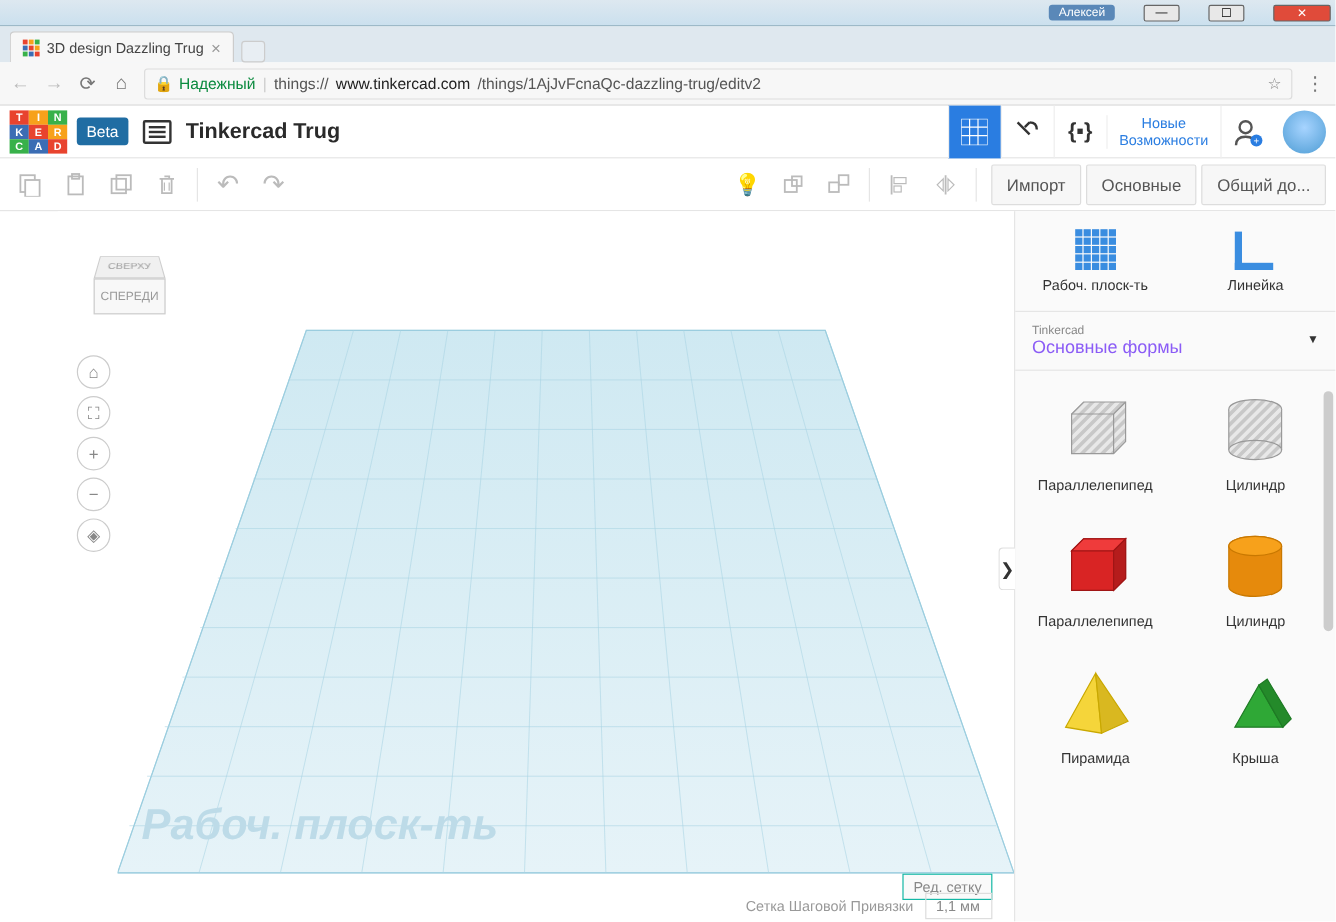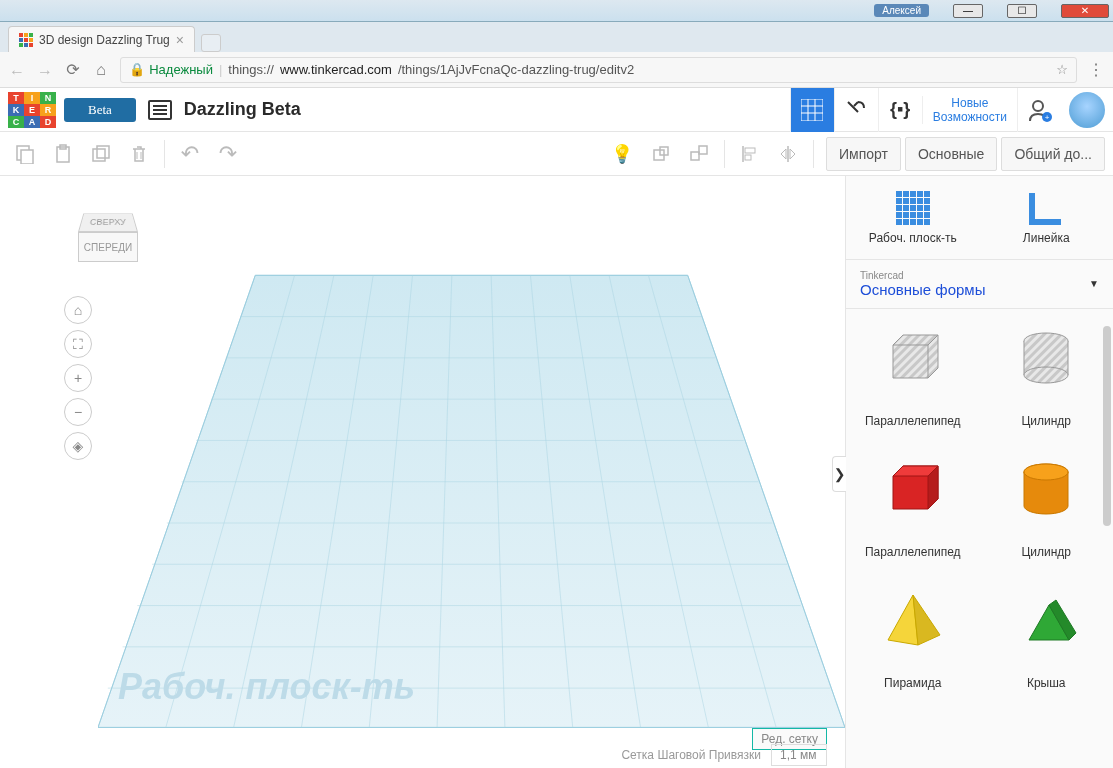--- a/index.html
+++ b/index.html
@@ -25,21 +25,21 @@
 .url-box { flex: 1; display: flex; align-items: center; border: 1px solid #ddd; border-radius: 3px; height: 26px; padding: 0 8px; gap: 6px; font-size: 13px; }
 .secure { color: #0a8a3e; display: flex; align-items: center; gap: 4px; }
 .url-text { color: #555; }
 .url-host { color: #222; }
 .star { color: #888; }
 
 
 .app-header { height: 44px; display: flex; align-items: center; border-bottom: 1px solid #e5e5e5; }
 .logo { width: 48px; height: 36px; margin: 0 8px; display: grid; grid-template-columns: repeat(3,1fr); grid-template-rows: repeat(3,1fr); gap: 0; }
 .logo span { display: flex; align-items: center; justify-content: center; font-size: 9px; font-weight: bold; color: #fff; }
-.beta { background: #206da3; color: #fff; font-size: 13px; padding: 4px 24px; border-radius: 3px; font-family: Liberation Serif, serif; }
+.beta { background: #206da3; color: #fff; font-size: 13px; padding: 4px 8px; border-radius: 3px; }
 .doc-icon { margin: 0 12px; width: 24px; height: 20px; border: 2px solid #333; border-radius: 2px; position: relative; }
 .doc-icon::before { content: ""; position: absolute; left: 3px; top: 3px; right: 3px; height: 2px; background: #333; box-shadow: 0 4px 0 #333, 0 8px 0 #333; }
 .doc-title { font-size: 18px; font-weight: bold; color: #2a2a2a; flex: 1; }
 .header-tools { display: flex; align-items: center; gap: 0; }
 .ht-btn { width: 44px; height: 44px; display: flex; align-items: center; justify-content: center; color: #333; border-left: 1px solid #eee; }
 .ht-btn.active { background: #2a7de1; color: #fff; }
 .new-features { color: #2a7de1; font-size: 12px; text-align: center; padding: 0 10px; border-left: 1px solid #eee; line-height: 14px; }
 .user-add { position: relative; }
 .avatar { width: 36px; height: 36px; border-radius: 50%; background: radial-gradient(circle at 50% 40%, #a7d4ff, #4d9cd4); margin: 0 8px; }
 
@@ -71,26 +71,26 @@
 .collapse-handle { position: absolute; left: -14px; top: 280px; width: 14px; height: 36px; background: #fff; border: 1px solid #ddd; border-right: none; border-radius: 4px 0 0 4px; display: flex; align-items: center; justify-content: center; font-size: 14px; color: #333; cursor: pointer; }
 .panel-top { display: flex; height: 84px; border-bottom: 1px solid #e5e5e5; }
 .panel-top-item { flex: 1; display: flex; flex-direction: column; align-items: center; justify-content: center; gap: 6px; font-size: 12px; color: #333; cursor: pointer; }
 .grid-icon-lg { width: 34px; height: 34px; display: grid; grid-template-columns: repeat(5,1fr); grid-template-rows: repeat(5,1fr); gap: 1px; }
 .grid-icon-lg span { background: #3a8de0; }
 .ruler-icon { width: 34px; height: 34px; position: relative; }
 .ruler-icon::before { content: ""; position: absolute; left: 0; bottom: 0; width: 32px; height: 6px; background: #3a8de0; }
 .ruler-icon::after { content: ""; position: absolute; left: 0; bottom: 0; width: 6px; height: 32px; background: #3a8de0; }
 .category { padding: 10px 14px; border-bottom: 1px solid #e5e5e5; position: relative; }
 .cat-sub { font-size: 10px; color: #888; }
-.cat-title { font-size: 15px; color: #1d4ed8; }
+.cat-title { font-size: 15px; color: #8b5cf6; }
 .cat-arrow { position: absolute; right: 14px; top: 18px; color: #333; font-size: 10px; }
 
 .shapes { flex: 1; overflow-y: auto; padding: 14px 0; }
 .shape-row { display: flex; justify-content: space-around; margin-bottom: 26px; }
-.shape-item { width: 110px; display: flex; flex-direction: column; align-items: center; gap: 21px; cursor: pointer; }
+.shape-item { width: 110px; display: flex; flex-direction: column; align-items: center; gap: 4px; cursor: pointer; }
 .shape-preview { width: 80px; height: 70px; display: flex; align-items: center; justify-content: center; }
 .shape-label { font-size: 12px; color: #333; text-align: center; }
 .scroll-thumb { position: absolute; right: 2px; top: 150px; width: 8px; height: 200px; background: #ccc; border-radius: 4px; }
 </style>
 </head>
 <body>
 
 <div class="win-titlebar">
   <div class="win-user">Алексей</div>
   <div class="win-btn">—</div>
@@ -144,21 +144,21 @@
       <span style="background: rgb(56, 177, 74);">N</span>
       <span style="background: rgb(59, 109, 180);">K</span>
       <span style="background: rgb(232, 67, 46);">E</span>
       <span style="background: rgb(247, 161, 27);">R</span>
       <span style="background: rgb(56, 177, 74);">C</span>
       <span style="background: rgb(59, 109, 180);">A</span>
       <span style="background: rgb(232, 67, 46);">D</span>
     </div>
   <span class="beta">Beta</span>
   <div class="doc-icon"></div>
-  <div class="doc-title">Dazzling Beta</div>
+  <div class="doc-title">Tinkercad Trug</div>
   <div class="header-tools">
     <div class="ht-btn active">
       <svg width="22" height="22">
           <rect x="0" y="0" width="22" height="22" fill="none" stroke="#fff"></rect>
           <line x1="7" y1="0" x2="7" y2="22" stroke="#fff"></line>
           <line x1="14" y1="0" x2="14" y2="22" stroke="#fff"></line>
           <line x1="0" y1="7" x2="22" y2="7" stroke="#fff"></line>
           <line x1="0" y1="14" x2="22" y2="14" stroke="#fff"></line>
         </svg>
     </div>

